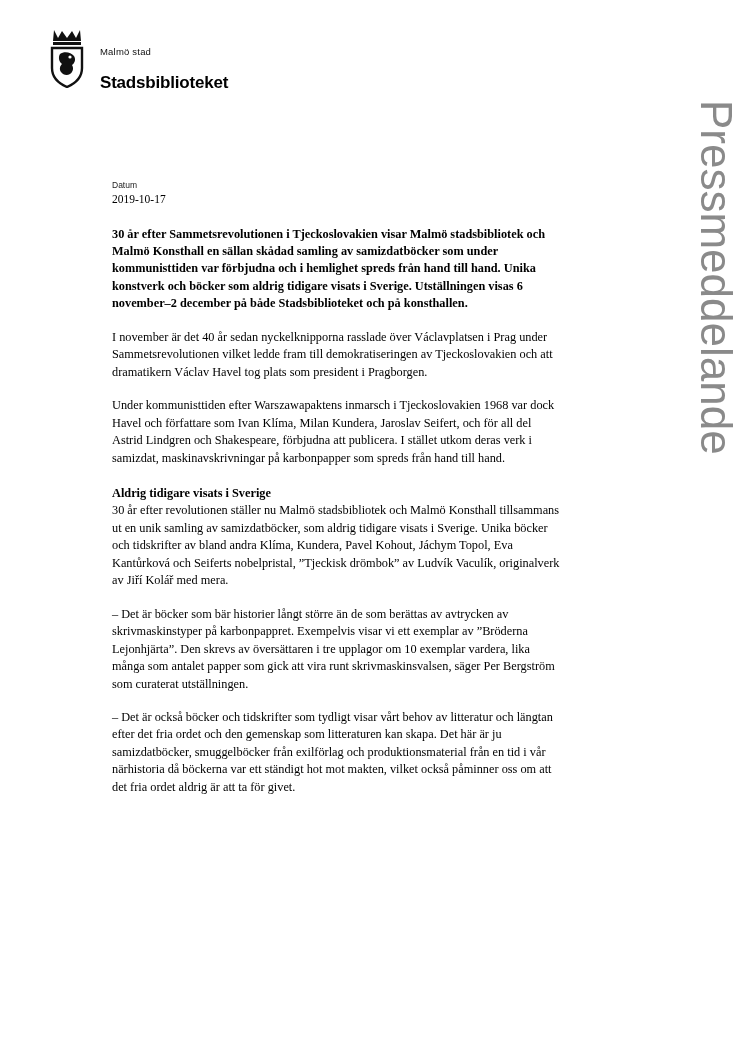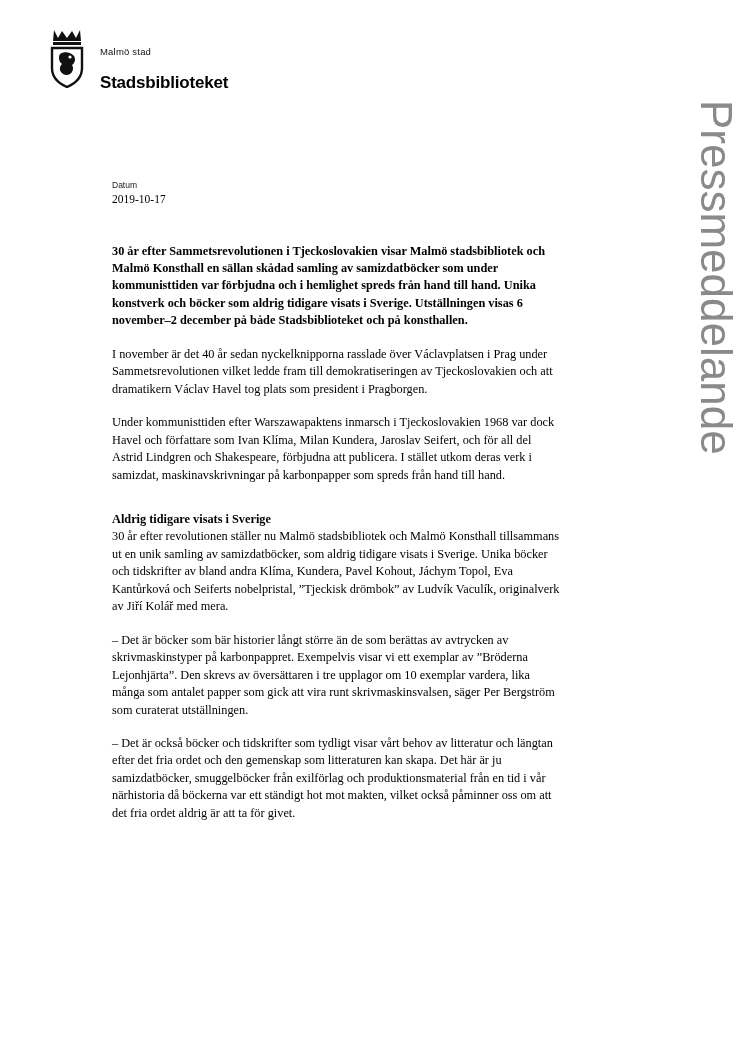--- a/index.html
+++ b/index.html
@@ -98,33 +98,33 @@
     font-weight: bold;
     margin: 32px 0 0 0;
     line-height: 1.3;
     letter-spacing: 0px;
   }
   .lead {
     font-family: "Liberation Serif", serif;
     font-size: 12.3px;
     font-weight: bold;
     line-height: 1.42;
-    margin-top: 35px;
+    margin-top: 18px;
   }
   p.body {
     font-family: "Liberation Serif", serif;
     font-size: 12.3px;
     line-height: 1.42;
     margin: 16px 0 0 0;
   }
   h2.subhead {
     font-family: "Liberation Serif", serif;
     font-size: 12.3px;
     font-weight: bold;
-    margin: 27px 0 0 0;
+    margin: 18px 0 0 0;
     line-height: 1.42;
   }
   p.body.tight {
     margin-top: 0px;
   }
 </style>
 </head>
 <body>
 
 <div class="page">

